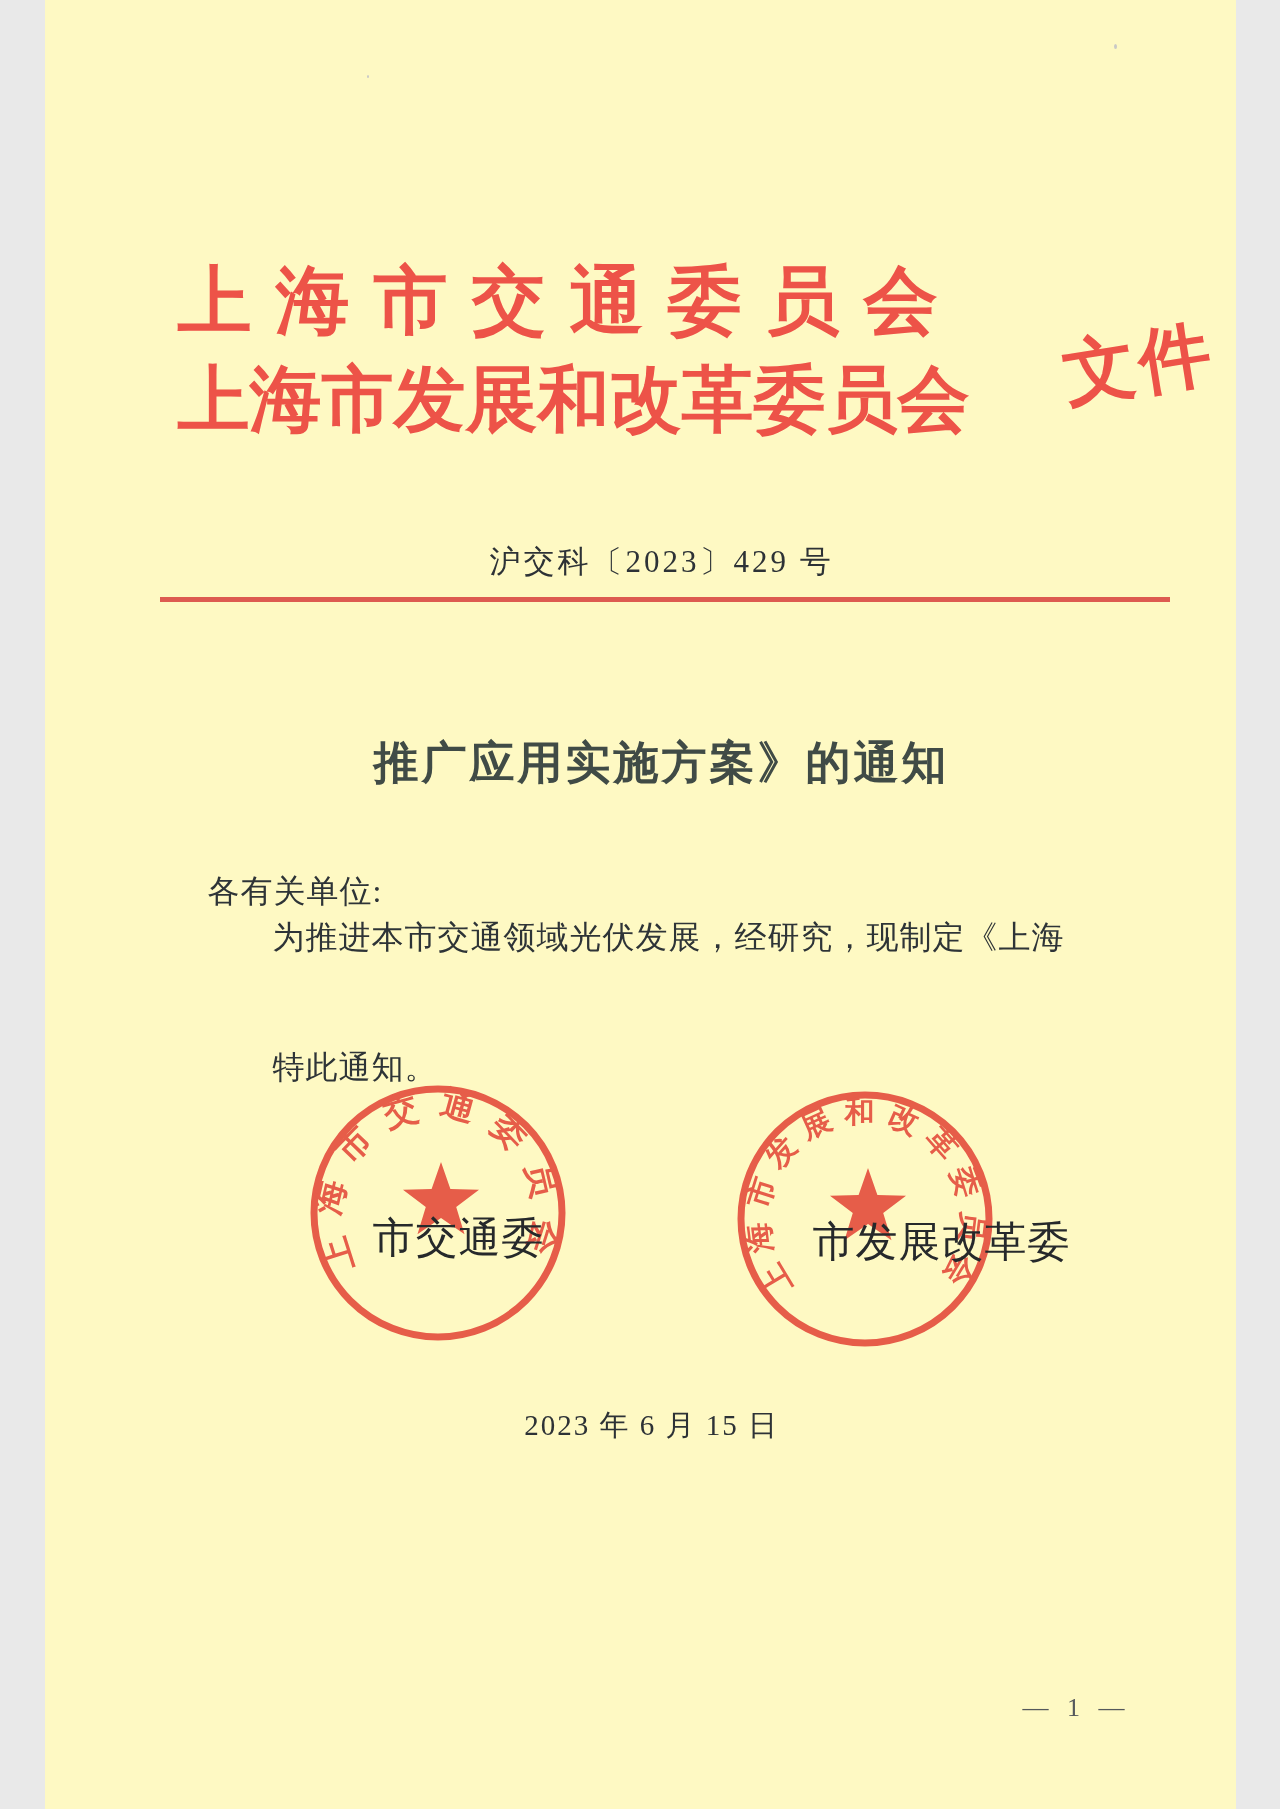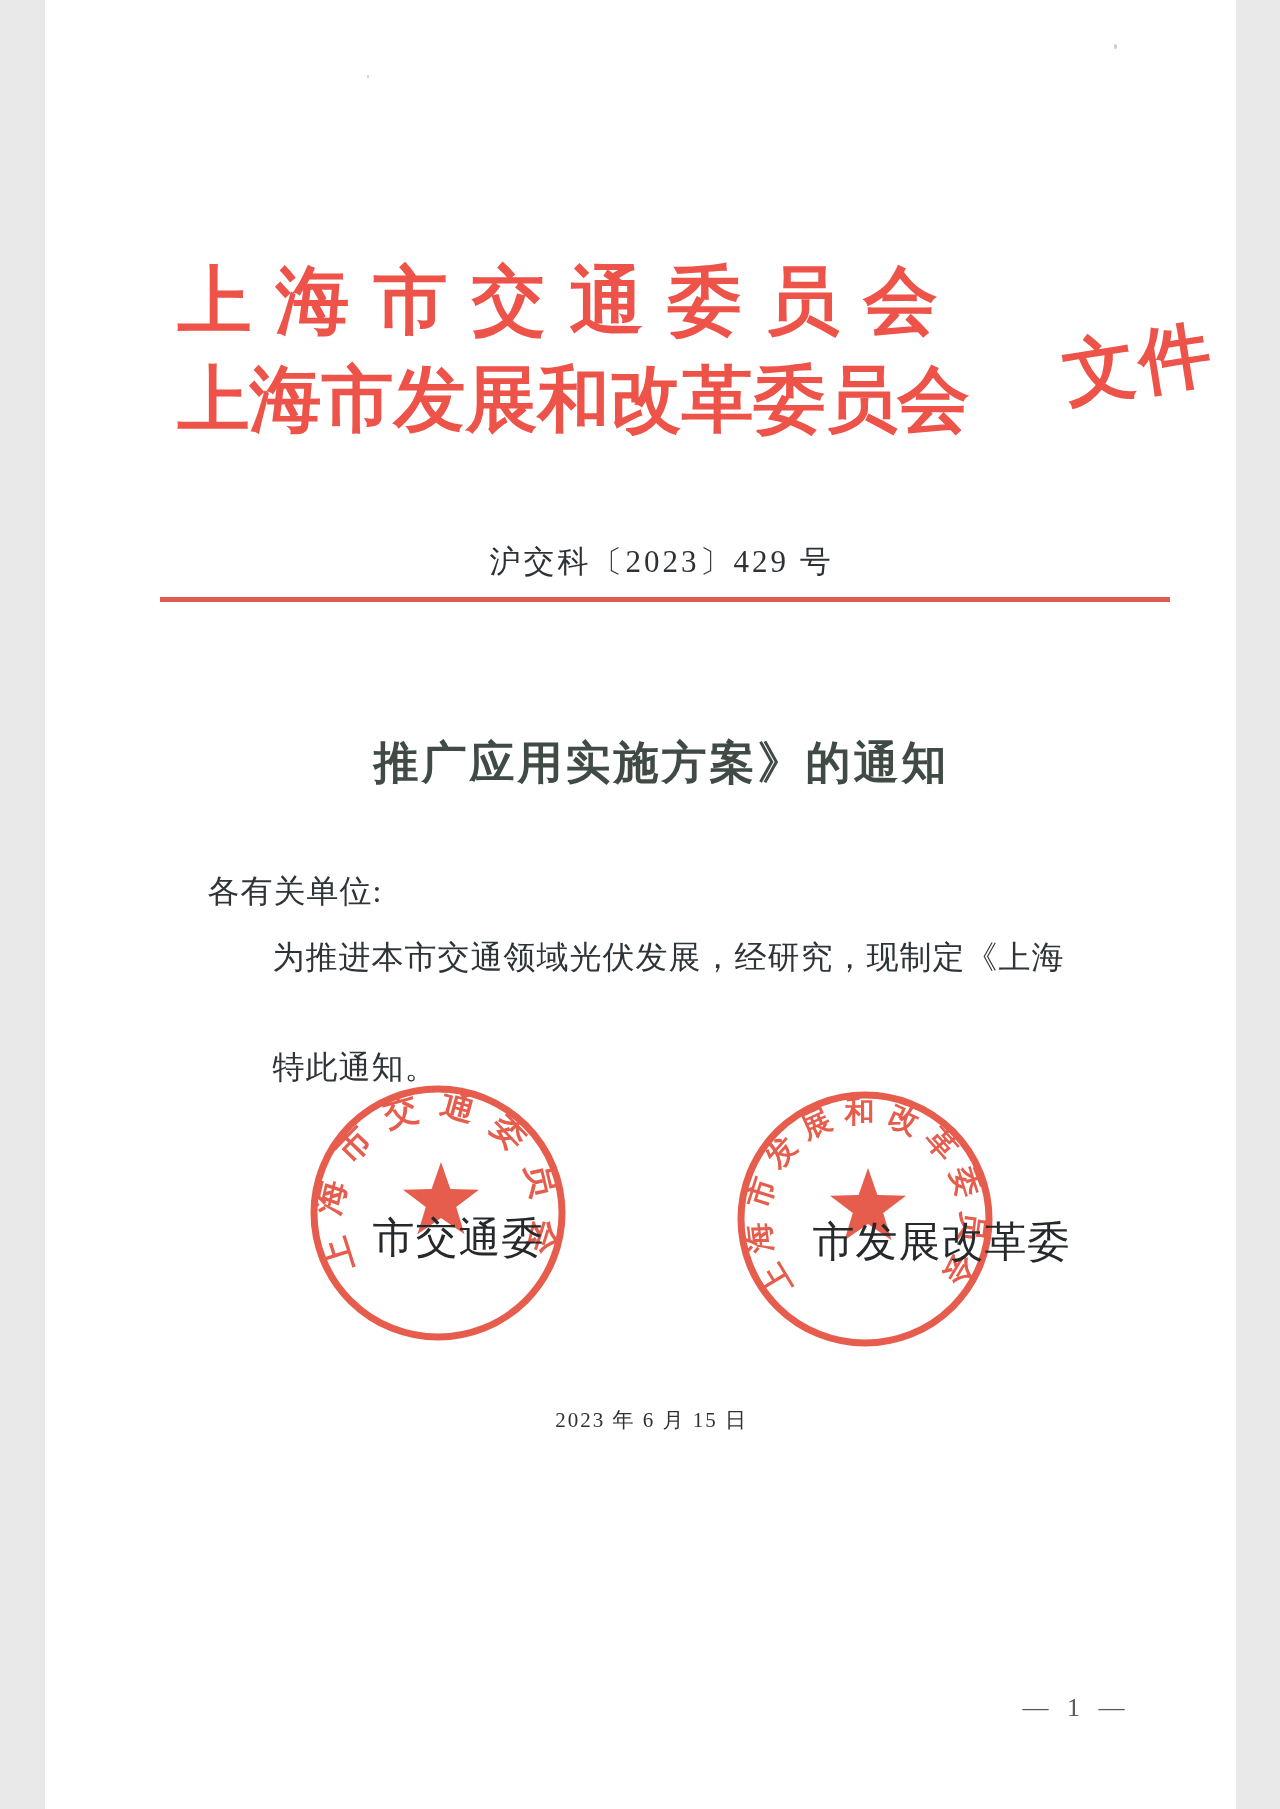--- a/index.html
+++ b/index.html
@@ -1,20 +1,20 @@
 <!DOCTYPE html>
 <html><head>
 <meta charset="utf-8">
 <style>
   html,body{margin:0;padding:0;background:#e9e9e9;}
   #page{
     position:relative;
     width:1191px;height:1809px;
     margin:0 auto;
-    background:#ffffff;
+    background:#fef9c3;
     overflow:hidden;
     font-family:"Liberation Serif","DejaVu Serif",serif;
   }
   
   .org-line{
     position:absolute;left:133px;
     font-family:"Liberation Sans","DejaVu Sans",sans-serif;
     font-weight:bold;color:#ed5348;white-space:nowrap;
   }
   #org-line1{top:252px;font-size:74px;letter-spacing:24px;}
@@ -45,21 +45,21 @@
     white-space:nowrap;
   }
   #title-line1{top:660px;}
   #title-line2{top:733px;}
   
   .body-text{
     position:absolute;color:#2e3437;font-size:32px;
     letter-spacing:1px;white-space:nowrap;
   }
   #salutation{left:163px;top:850px;margin-top:20px;}
-  #para-line1{left:228px;top:916px;margin-top:20px;}
+  #para-line1{left:228px;top:916px;}
   #para-line2{left:161px;top:981px;}
   #closing{left:228px;top:1046px;}
   
   .seal{position:absolute;width:270px;height:270px;opacity:0.92;}
   #seal-left{left:258px;top:1078px;}
   #seal-right{left:685px;top:1084px;}
   .seal svg{width:100%;height:100%;}
   .seal-ring-text{
     font-family:"Liberation Sans","DejaVu Sans",sans-serif;
     font-weight:600;fill:#e4503f;
@@ -67,21 +67,21 @@
   .seal-name{
     position:absolute;color:#26292b;font-size:42px;
     font-family:"Liberation Sans","DejaVu Sans",sans-serif;
     white-space:nowrap;letter-spacing:1px;
   }
   #seal-name-left{left:328px;top:1210px;}
   #seal-name-right{left:768px;top:1214px;}
   
   #issue-date{
     position:absolute;left:0;top:1406px;width:1214px;text-align:center;
-    font-size:21px;color:#2d3236;letter-spacing:2px;white-space:nowrap;
+    font-size:29px;color:#2d3236;letter-spacing:2px;white-space:nowrap;
   }
   
   #page-number{
     position:absolute;left:978px;top:1693px;
     font-size:26px;color:#55595c;letter-spacing:6px;white-space:nowrap;
   }
   
   .speck{position:absolute;background:#c9c9c6;border-radius:50%;}
   #speck1{left:1069px;top:44px;width:3px;height:5px;}
   #speck2{left:322px;top:75px;width:2px;height:3px;}

